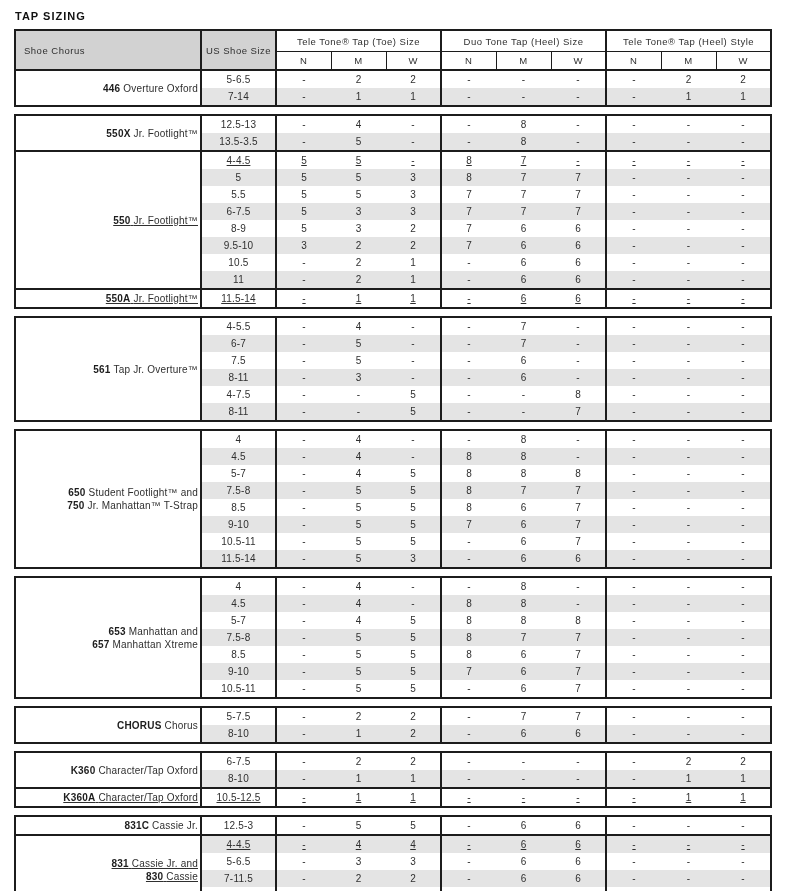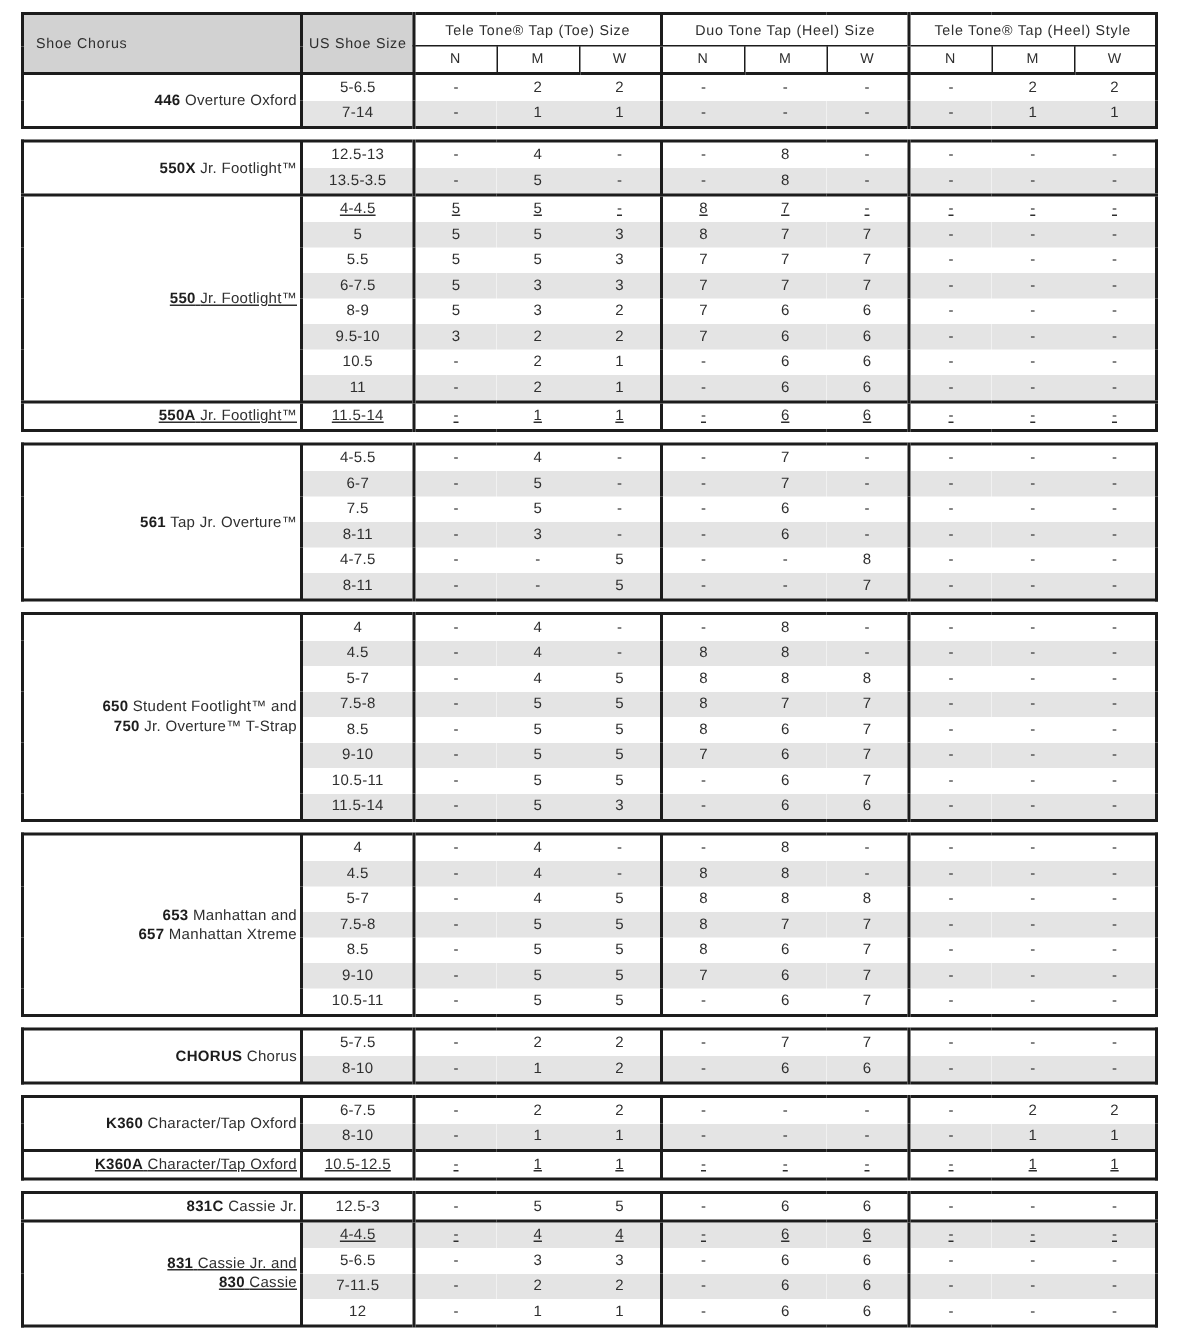--- a/index.html
+++ b/index.html
@@ -23,20 +23,21 @@
   td.val.last{border-right:none;}
   tr.alt td.size-cell, tr.alt td.val{background:#e4e4e4;}
   tr.gsep td{border-top:2px solid #1c1c1c;text-decoration:underline;}
   .shoe-line{line-height:1.3;}
   .model{font-weight:bold;color:#1d1d1d;}
 </style>
 </head>
 <body>
 
 <div class="page">
+  <div class="title">TAP SIZING</div>
   <div id="blocks">
       <table class="block">
         <colgroup>
           <col style="width: 186px;">
           <col style="width: 75px;">
           <col style="width: 55px;">
           <col style="width: 55px;">
           <col style="width: 55px;">
           <col style="width: 55px;">
           <col style="width: 55px;">
@@ -356,21 +357,21 @@
           <col style="width: 55px;">
           <col style="width: 55px;">
           <col style="width: 55px;">
           <col style="width: 55px;">
           <col style="width: 55px;">
         </colgroup>
         <tbody>
           <tr>
             <td class="shoe-cell" rowspan="8">
               <div class="shoe-line"><span class="model">650</span> <span>Student Footlight™ and</span></div>
-              <div class="shoe-line"><span class="model">750</span> <span>Jr. Overture™ T-Strap</span></div>
+              <div class="shoe-line"><span class="model">750</span> <span>Jr. Manhattan™ T-Strap</span></div>
             </td>
             <td class="size-cell">4</td>
             <td class="val">-</td>
             <td class="val">4</td>
             <td class="val gend">-</td>
             <td class="val">-</td>
             <td class="val">8</td>
             <td class="val gend">-</td>
             <td class="val">-</td>
             <td class="val">-</td>

